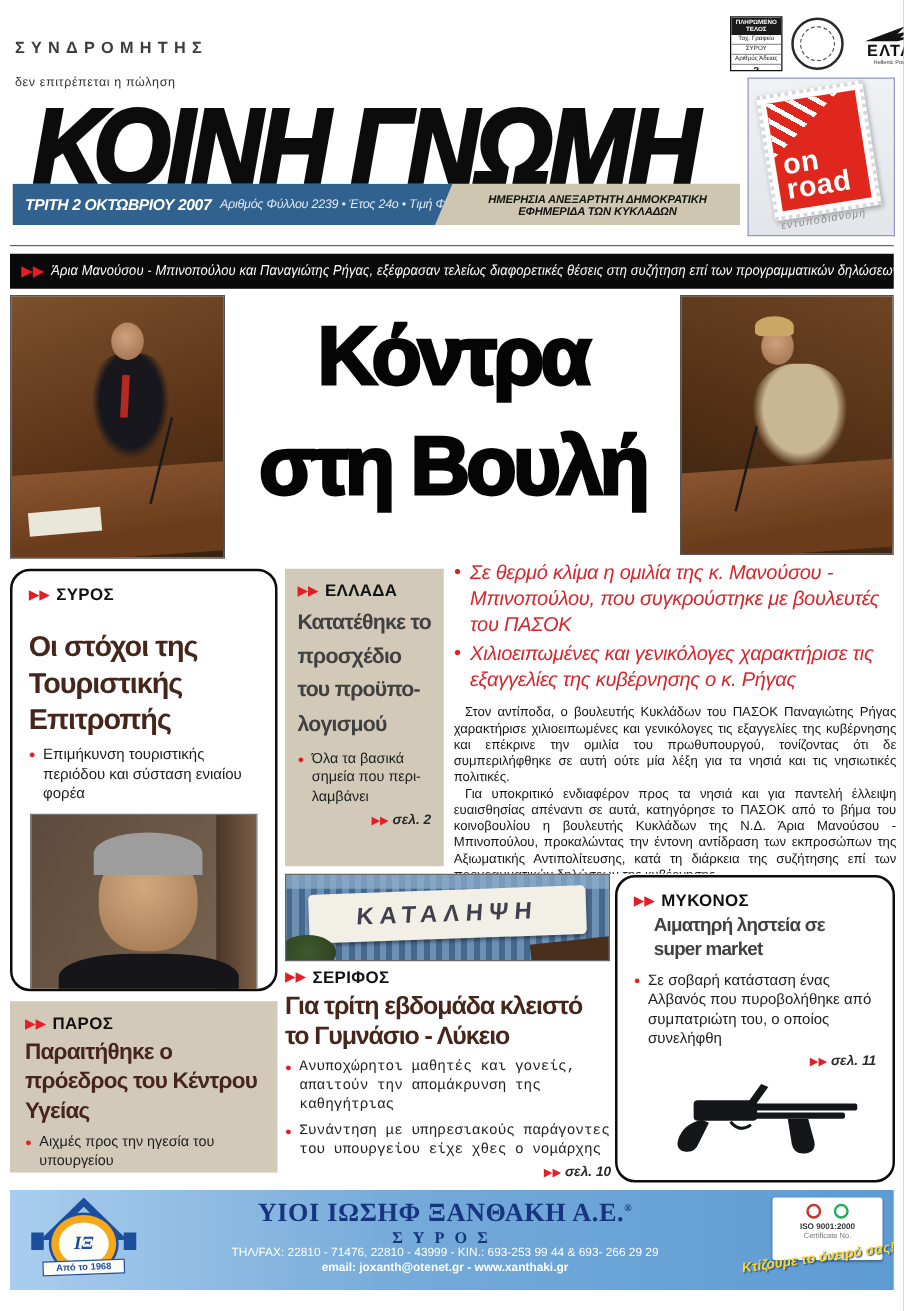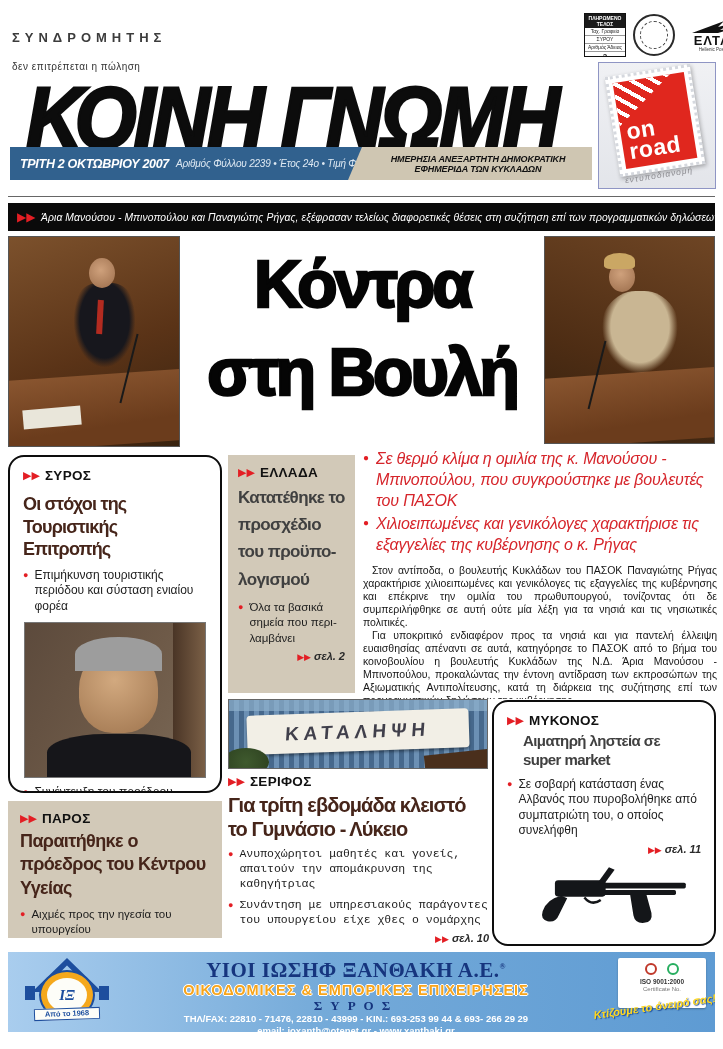--- a/index.html
+++ b/index.html
@@ -120,21 +120,21 @@
   .pageref .tag-arrows { font-size:9px; }
   .headline-maroon { color:#46251a; font-weight:bold; letter-spacing:-0.6px; }
   .headline-black { color:#404040; font-weight:bold; letter-spacing:-0.6px; }
 
   
   .box-syros {
     position:absolute; left:8px; top:455px; width:214px; height:338px;
     border:2.5px solid #0d0d0d; border-radius:16px; background:#fff; padding:11px 13px 8px;
     overflow:hidden;
   }
-  .box-syros .headline-maroon { font-size:18px; line-height:1.25; margin-top:10px; letter-spacing:-0.8px; }
+  .box-syros .headline-maroon { font-size:23px; line-height:1.25; margin-top:20px; letter-spacing:-0.8px; }
   .portrait {
     width:182px; height:156px; margin:8px auto 2px; border:1px solid #777; position:relative; overflow:hidden;
     background:linear-gradient(120deg,#5c4a3c 0%,#6e5a48 55%,#7b6a58 100%);
   }
   .pr-door { position:absolute; right:0; top:0; width:18%; height:100%; background:linear-gradient(90deg,#4a3526,#7a5f46); }
   .pr-face { position:absolute; left:30%; top:16%; width:44%; height:55%; border-radius:48% 48% 42% 42%;
     background:radial-gradient(circle at 45% 38%,#d2a97f,#a97f58 80%); }
   .pr-hair { position:absolute; left:28%; top:9%; width:48%; height:22%; border-radius:50% 50% 0 0;
     background:#9d9d9d; }
   .pr-suit { position:absolute; left:12%; bottom:-2%; width:80%; height:30%; border-radius:40% 40% 0 0; background:#16161a; }
@@ -207,21 +207,21 @@
   .ad-oval { width:40px; height:34px; border-radius:50%; background:#fdfdf8; display:flex; align-items:center; justify-content:center;
     font-family:"Liberation Serif","DejaVu Serif",serif; font-style:italic; font-weight:bold; font-size:15px; color:#1d4e9e; }
   .ad-since { position:absolute; left:10px; top:52px; width:66px; background:#fdfdf8; border:1px solid #1d4e9e;
     font-size:7.5px; font-weight:bold; color:#1d4e9e; text-align:center; line-height:10px; transform:rotate(-2deg); }
   .ad-center { position:absolute; left:108px; width:480px; top:3px; text-align:center; }
   .ad-company { font-family:"Liberation Serif","DejaVu Serif",serif; font-size:21px; font-weight:bold; color:#16357e; letter-spacing:0.5px; line-height:23px; }
   .ad-company sup { font-size:8px; }
   .ad-line2 { font-size:14.5px; font-weight:bold; color:#f7a51c; letter-spacing:1px; line-height:16px;
     text-shadow:1px 0 #fff,-1px 0 #fff,0 1px #fff,0 -1px #fff; }
   .ad-line3 { font-family:"Liberation Serif","DejaVu Serif",serif; font-size:13px; font-weight:bold; color:#16357e; letter-spacing:8px; line-height:15px; }
-  .ad-phones { font-size:9.5px; font-weight:bold; color:#fff; line-height:12px; }
+  .ad-phones { font-size:9.5px; font-weight:normal; color:#fff; line-height:12px; }
   .ad-email { font-size:9.5px; font-weight:bold; color:#fff; line-height:11px; }
   .ad-cert { position:absolute; left:610px; top:6px; width:88px; height:50px; background:#fff; border-radius:2px;
     text-align:center; padding-top:3px; box-shadow:0 1px 2px rgba(0,0,0,.3); }
   .cert-logos { display:flex; justify-content:center; gap:10px; margin:2px 0 3px; }
   .cert-dot { width:12px; height:12px; border-radius:50%; }
   .cert-dot.red { border:2px solid #c0392b; }
   .cert-dot.green { border:2px solid #27ae60; }
   .cert-l1 { font-size:6.5px; font-weight:bold; color:#333; line-height:7px; }
   .cert-l2 { font-size:6px; color:#777; line-height:8px; }
   .ad-slogan { position:absolute; left:585px; top:48px; width:130px; font-size:11px; font-style:italic; font-weight:bold;
@@ -444,21 +444,20 @@
       <div class="ad-roof3"></div>
       <div class="ad-ring">
         <div class="ad-oval">ΙΞ</div>
       </div>
       <div class="ad-since">Από το 1968</div>
     </div>
     <div class="ad-center">
       <div class="ad-company">
         <span>ΥΙΟΙ ΙΩΣΗΦ ΞΑΝΘΑΚΗ Α.Ε.</span><sup>®</sup>
       </div>
-      <div class="ad-line2">ΟΙΚΟΔΟΜΙΚΕΣ &amp; ΕΜΠΟΡΙΚΕΣ ΕΠΙΧΕΙΡΗΣΕΙΣ</div>
       <div class="ad-line3">ΣΥΡΟΣ</div>
       <div class="ad-phones">ΤΗΛ/FAX: 22810 - 71476, 22810 - 43999 - ΚΙΝ.: 693-253 99 44 &amp; 693- 266 29 29</div>
       <div class="ad-email">email: joxanth@otenet.gr - www.xanthaki.gr</div>
     </div>
     <div class="ad-cert">
       <div class="cert-logos">
         <div class="cert-dot red"></div>
         <div class="cert-dot green"></div>
       </div>
       <div class="cert-l1">ISO 9001:2000</div>

